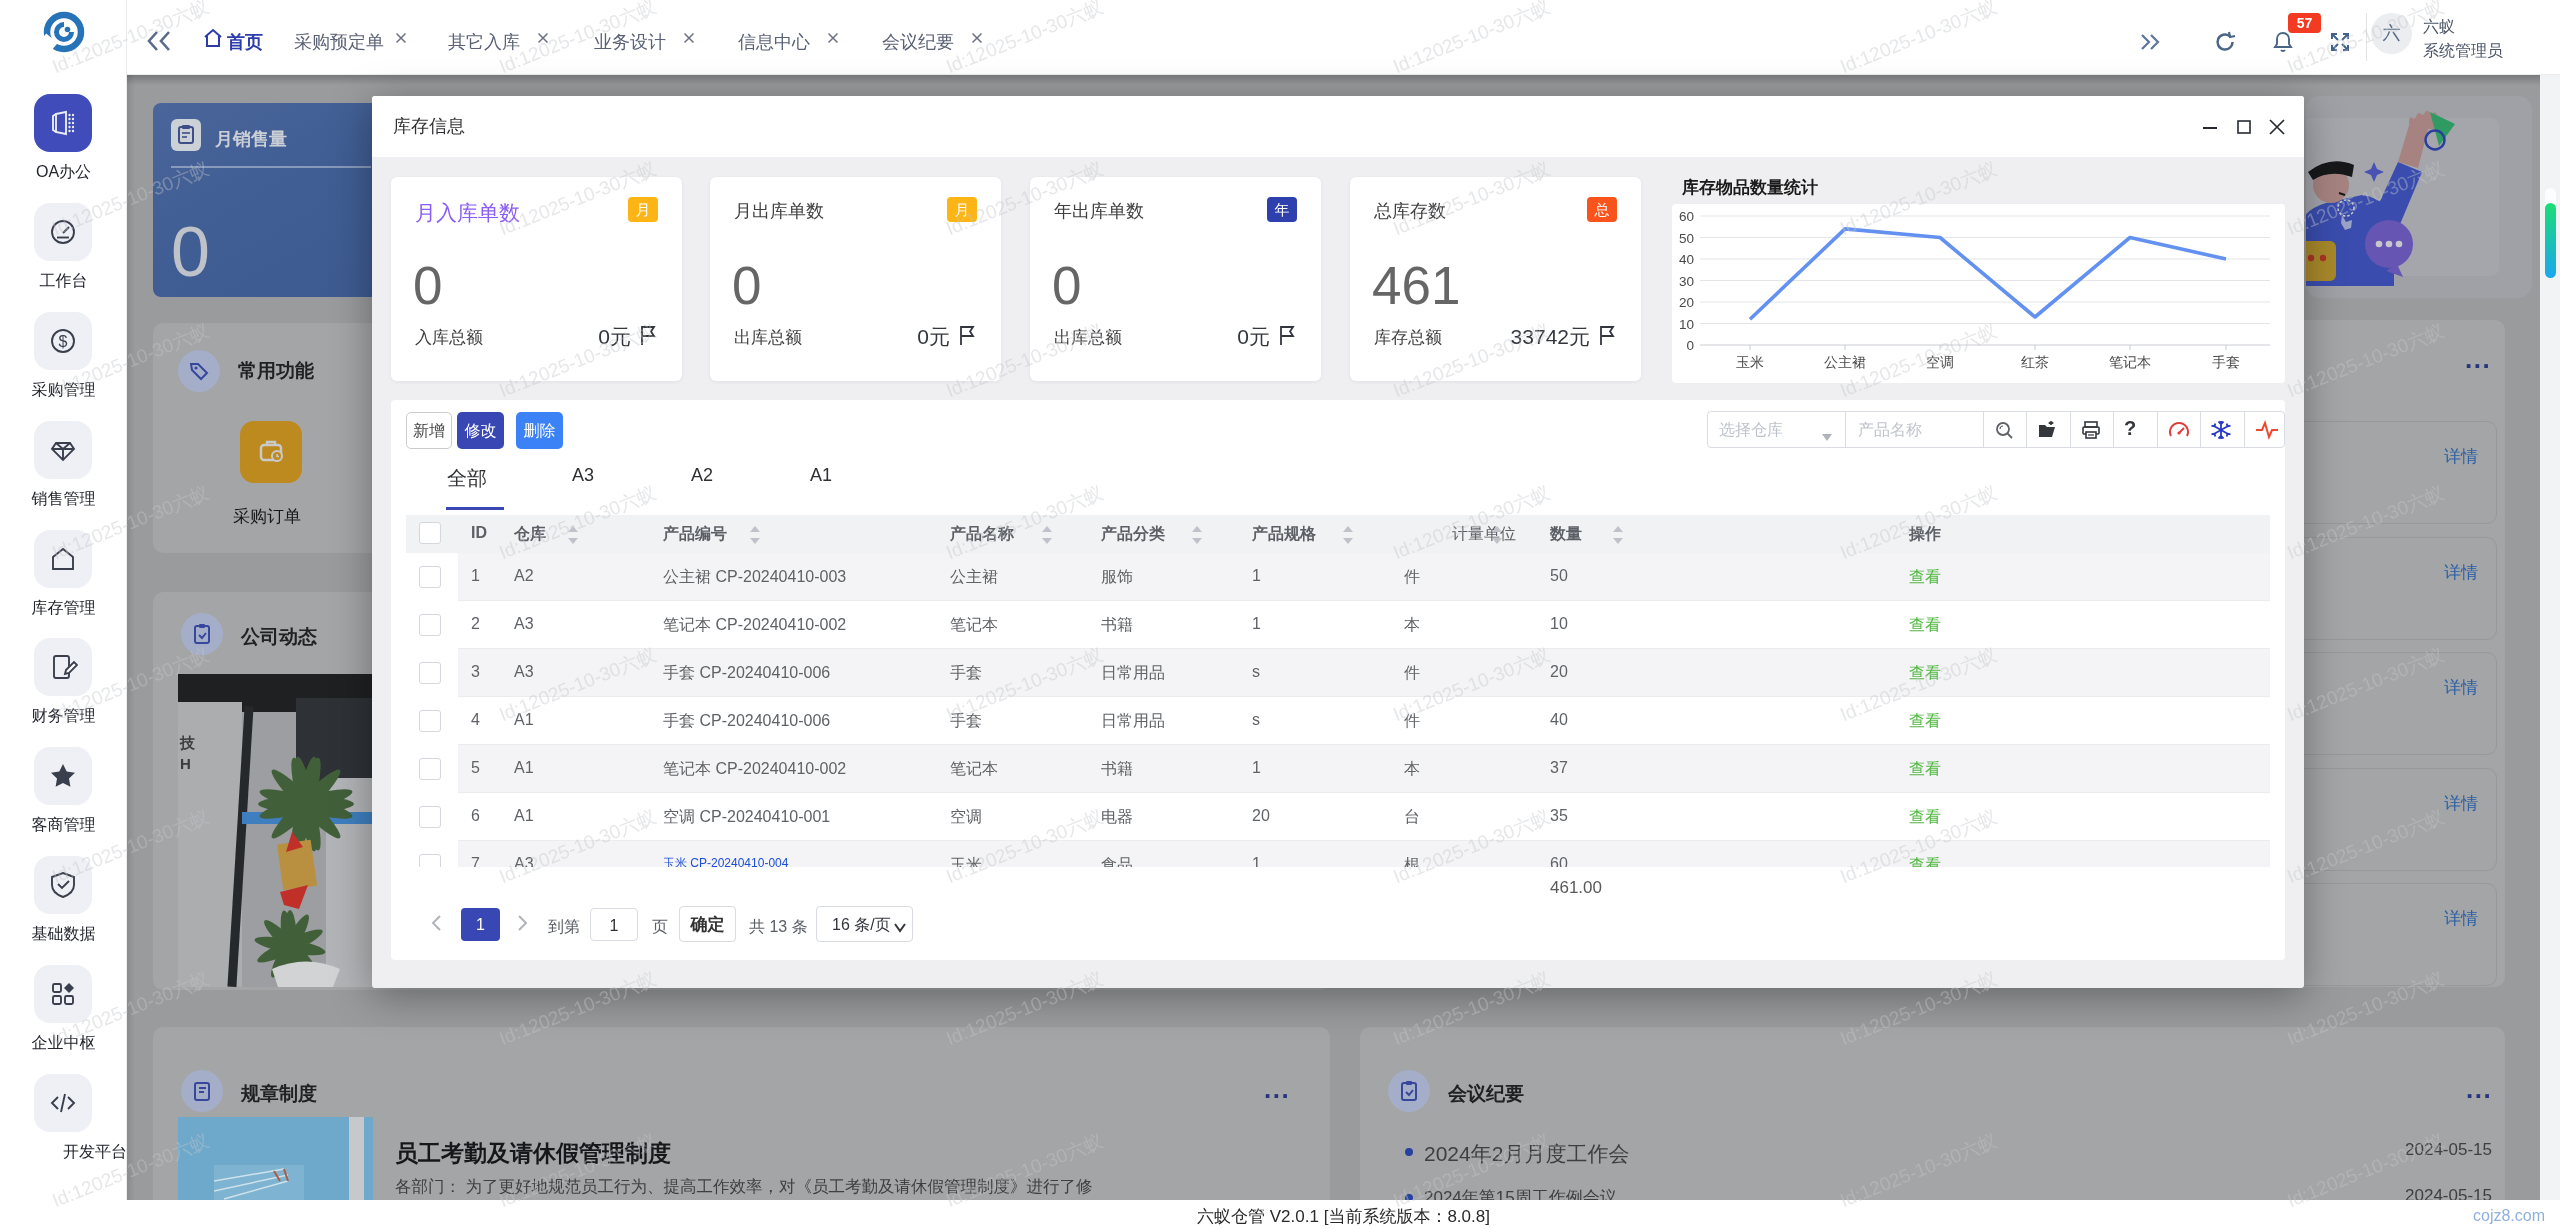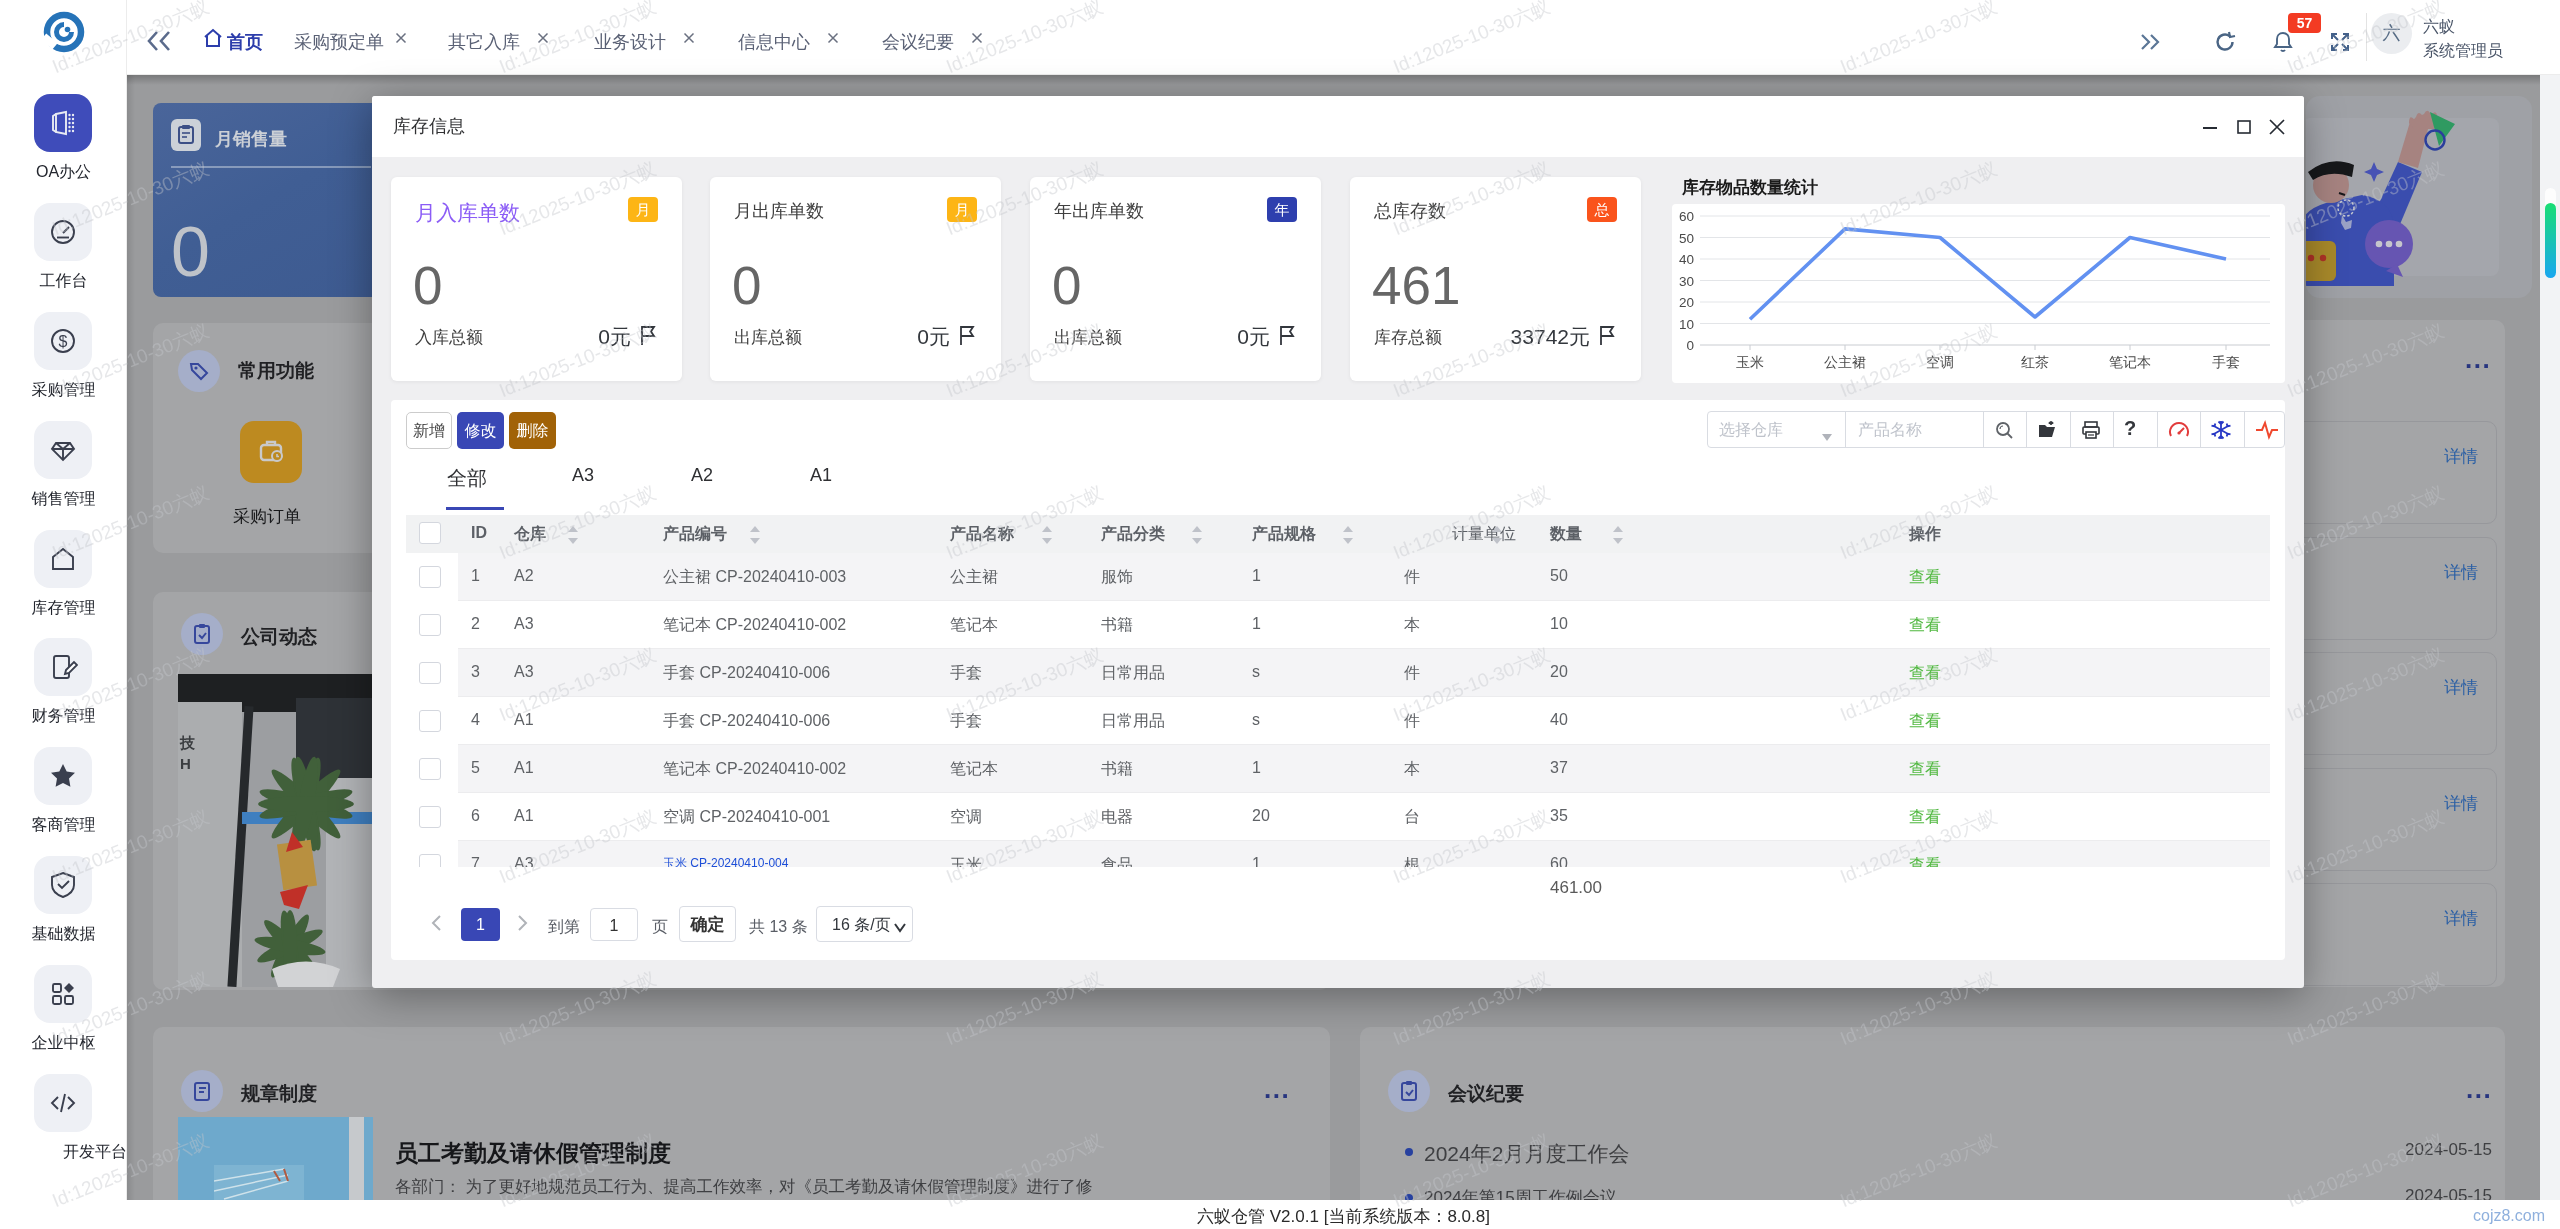--- a/index.html
+++ b/index.html
@@ -362,21 +362,21 @@
         <text x="363" y="163" text-anchor="middle" font-size="14" fill="#4a4a4a" font-family="Liberation Sans">红茶</text>
         <line x1="458" y1="141" x2="458" y2="146" stroke="#c9ccd1"></line>
         <text x="458" y="163" text-anchor="middle" font-size="14" fill="#4a4a4a" font-family="Liberation Sans">笔记本</text>
         <line x1="554" y1="141" x2="554" y2="146" stroke="#c9ccd1"></line>
         <text x="554" y="163" text-anchor="middle" font-size="14" fill="#4a4a4a" font-family="Liberation Sans">手套</text>
         <polyline points="78,115.2 173,24.9 268,33.5 363,113.0 458,33.5 554,55.0" fill="none" stroke="#6291f1" stroke-width="3.6" stroke-linejoin="round"></polyline>
       </svg></div>
 <div class="a" style="left:19px;top:304px;width:1894px;height:560px;background:#fff;border-radius:4px"></div>
 <div class="a" style="left:34px;top:316px;width:46px;height:37px;background:#fff;border:1px solid #ccc;border-radius:5px;font-size:16px;color:#4a4a4a;text-align:center;line-height:35px">新增</div>
 <div class="a" style="left:85px;top:316px;width:47px;height:37px;background:#3947b5;border-radius:5px;font-size:16px;color:#fff;text-align:center;line-height:37px">修改</div>
-<div class="a" style="left:137px;top:316px;width:47px;height:37px;background:#a16207;border-radius:5px;font-size:16px;color:#fff;text-align:center;line-height:37px">删除</div>
+<div class="a" style="left:144px;top:316px;width:47px;height:37px;background:#3b82f6;border-radius:5px;font-size:16px;color:#fff;text-align:center;line-height:37px">删除</div>
 <div class="a" style="left:1335px;top:315px;width:578px;height:37px;background:#fff;border:1px solid #d9dce2;border-radius:4px"></div>
 <div class="a" style="left:1347px;top:324px;width:110px;height:20px;font-size:16px;color:#bfc3cb">选择仓库</div>
 <div class="a" style="left:1448px;top:332px;width:14px;height:10px;"><svg width="14" height="10">
         <path d="M2 2 L12 2 L7 9 Z" fill="#b0b3ba"></path>
       </svg></div>
 <div class="a" style="left:1473px;top:315px;width:1px;height:37px;background:#d9dce2"></div>
 <div class="a" style="left:1486px;top:324px;width:110px;height:20px;font-size:16px;color:#bfc3cb">产品名称</div>
 <div class="a" style="left:1611px;top:315px;width:1px;height:37px;background:#d9dce2"></div>
 <div class="a" style="left:1622px;top:324px;width:22px;height:22px;"><svg width="20" height="20" viewBox="0 0 20 20">
         <circle cx="9" cy="9" r="6" fill="none" stroke="#5f6368" stroke-width="1.8"></circle>

